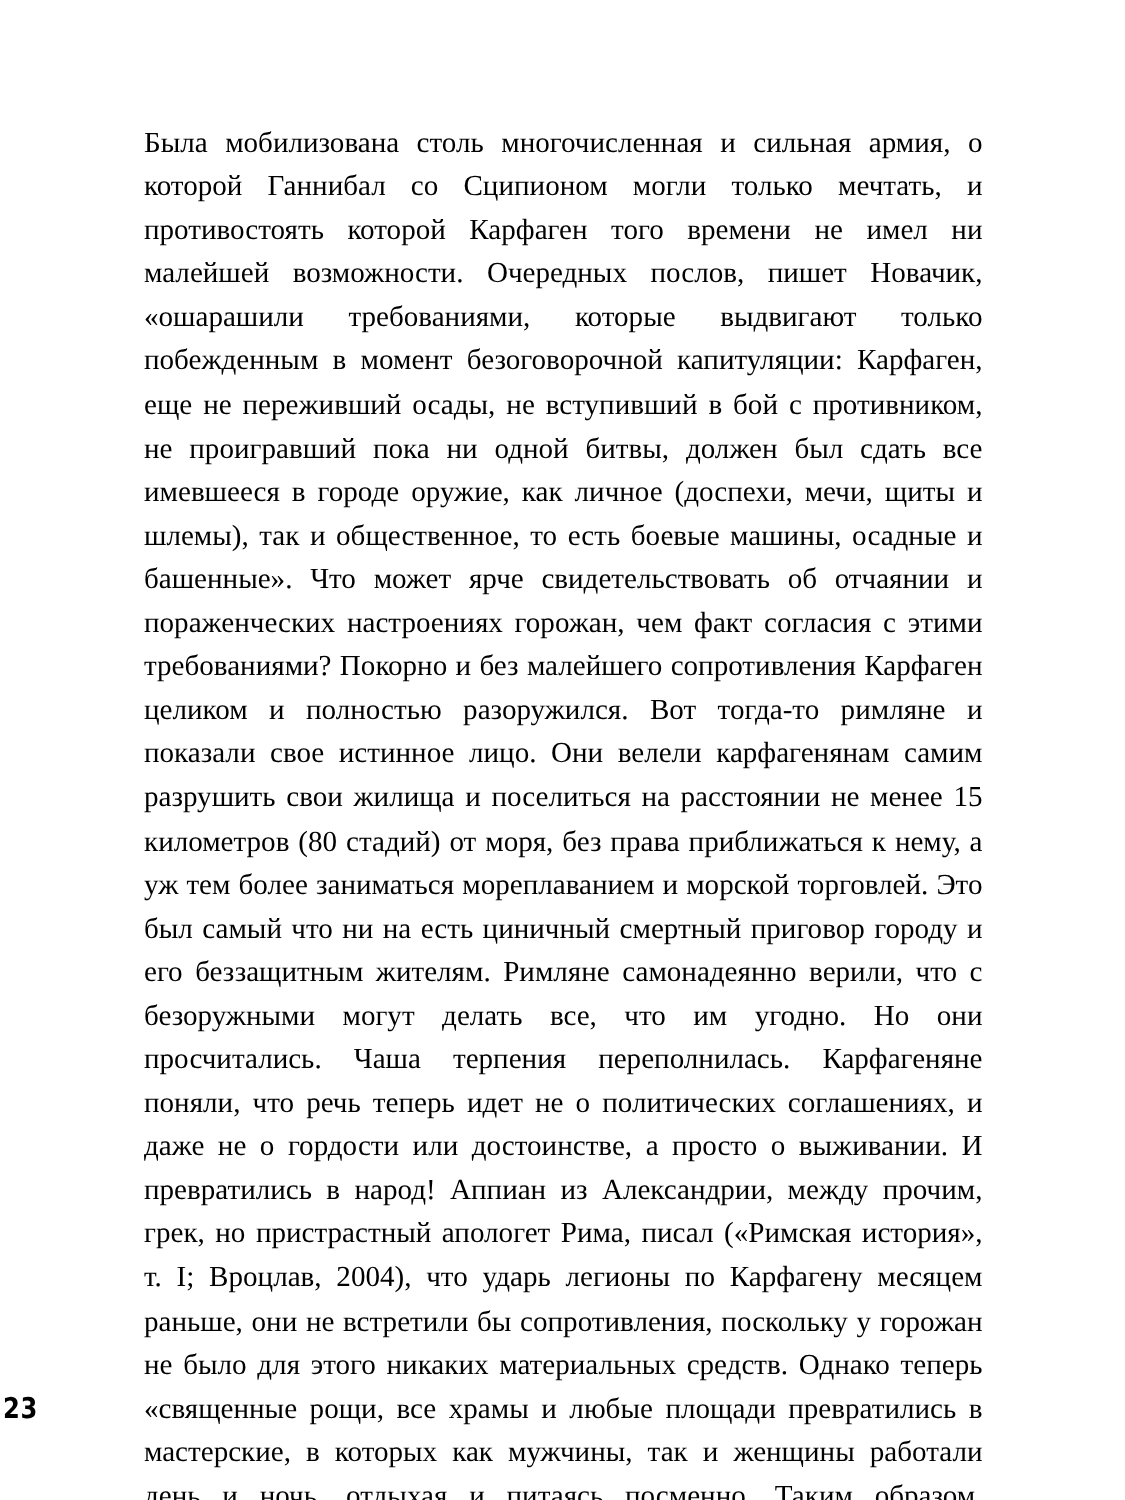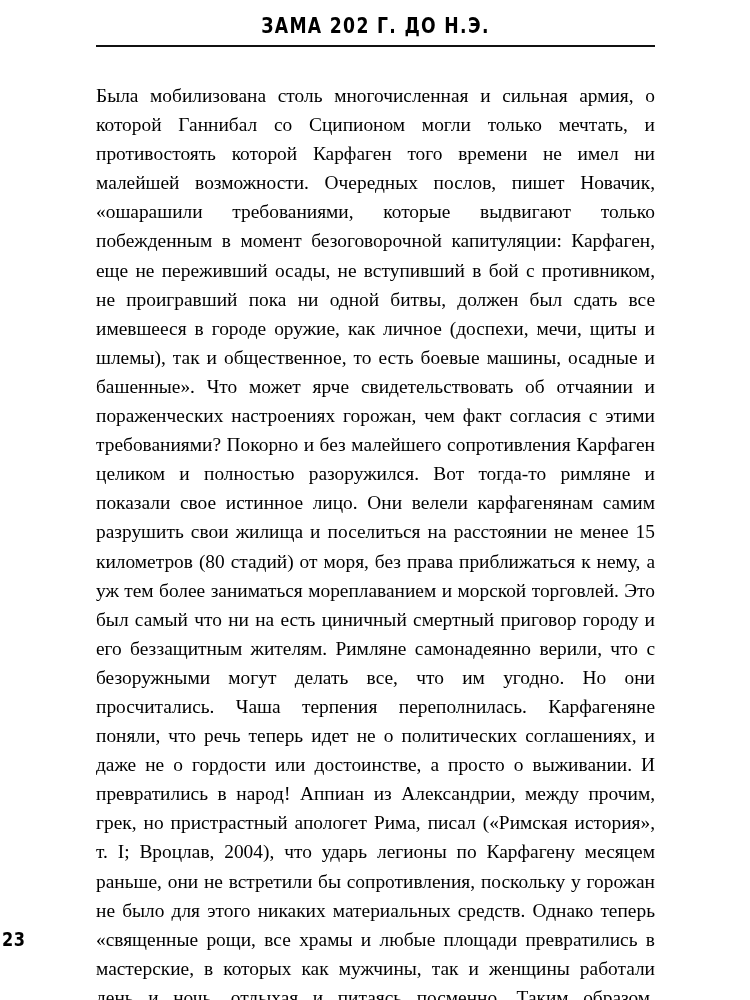--- a/index.html
+++ b/index.html
@@ -80,24 +80,20 @@
   .folio span {
     display: inline-block;
     transform: scaleX(0.85);
   }
 </style>
 </head>
 <body>
 
 <div class="page">
 
-  <div class="header-block">
-    <div class="header-title">ЗАМА 202 Г. ДО Н.Э.</div>
-    <div class="header-rule"></div>
-  </div>
 
   <div class="body-text">
     <p>Была мобилизована столь многочисленная и сильная армия, о которой Ганнибал со Сципионом могли только мечтать, и противостоять которой Карфаген того времени не имел ни малейшей возможности. Очередных послов, пишет Новачик, «ошарашили требованиями, которые выдвигают только побежденным в момент безоговорочной капитуляции: Карфаген, еще не переживший осады, не вступивший в бой с противником, не проигравший пока ни одной битвы, должен был сдать все имевшееся в городе оружие, как личное (доспехи, мечи, щиты и шлемы), так и общественное, то есть боевые машины, осадные и башенные». Что может ярче свидетельствовать об отчаянии и пораженческих настроениях горожан, чем факт согласия с этими требованиями? Покорно и без малейшего сопротивления Карфаген целиком и полностью разоружился. Вот тогда-то римляне и показали свое истинное лицо. Они велели карфагенянам самим разрушить свои жилища и поселиться на расстоянии не менее 15 километров (80 стадий) от моря, без права приближаться к нему, а уж тем более заниматься мореплаванием и морской торговлей. Это был самый что ни на есть циничный смертный приговор городу и его беззащитным жителям. Римляне самонадеянно верили, что с безоружными могут делать все, что им угодно. Но они просчитались. Чаша терпения переполнилась. Карфагеняне поняли, что речь теперь идет не о политических соглашениях, и даже не о гордости или достоинстве, а просто о выживании. И превратились в народ! Аппиан из Александрии, между прочим, грек, но пристрастный апологет Рима, писал («Римская история», т. I; Вроцлав, 2004), что ударь легионы по Карфагену месяцем раньше, они не встретили бы сопротивления, поскольку у горожан не было для этого никаких материальных средств. Однако теперь «священные рощи, все храмы и любые площади превратились в мастерские, в которых как мужчины, так и женщины работали день и ночь, отдыхая и питаясь посменно. Таким образом, ежедневно изготовлялось по 100 щитов, 300 мечей, 1000 снарядов для катапульт, 500 копий и</p>
   </div>
 
   <div class="folio">
     <span>23</span>
   </div>
 
 </div>

